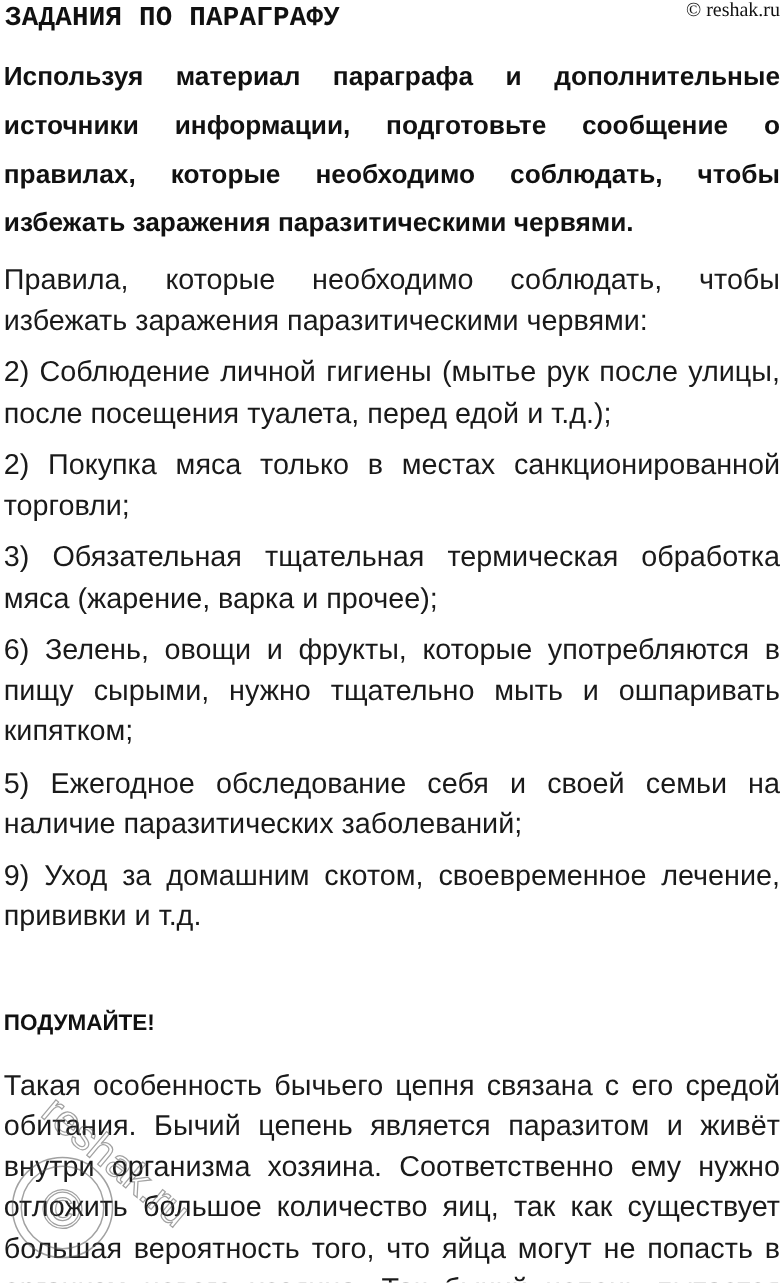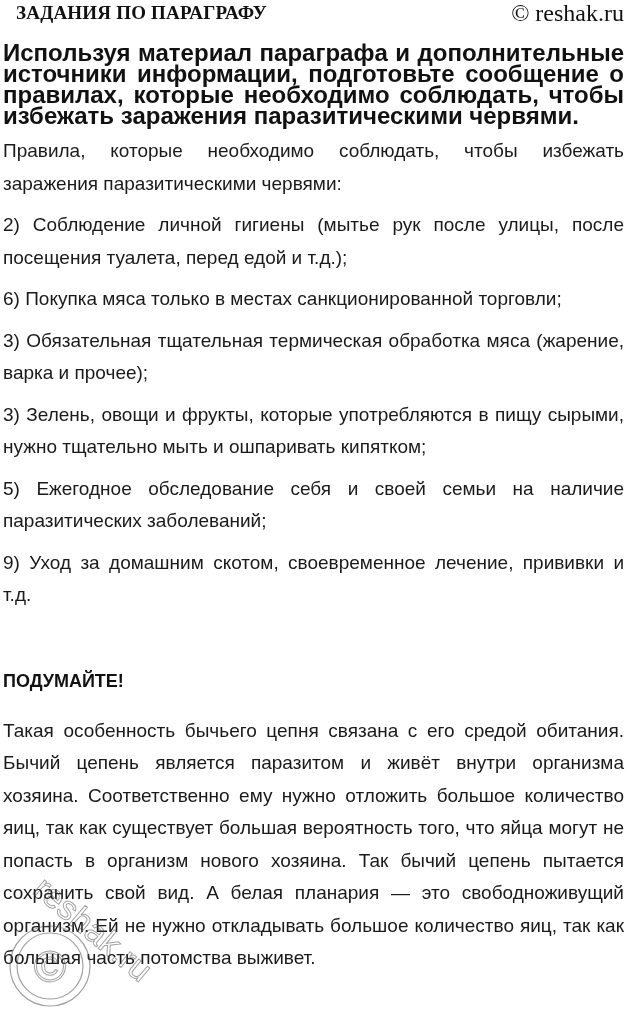--- a/index.html
+++ b/index.html
@@ -3,35 +3,35 @@
   <meta charset="utf-8">
   <style>
     html, body { margin: 0; padding: 0; background: #ffffff; }
     body {
       width: 627px; height: 1026px; overflow: hidden; position: relative;
       font-family: "DejaVu Sans", sans-serif; color: #111111;
     }
     .page { position: absolute; left: 3px; top: 0; width: 621px; }
     .header-row { position: relative; height: 34px; }
     .section-title {
-      position: absolute; left: 13px; top: 2px;
-      font-family: Liberation Serif, serif; font-weight: bold;
-      font-size: 19px; letter-spacing: 0.2px; color: #111;
+      position: absolute; left: 1px; top: 2px;
+      font-family: Liberation Mono, monospace; font-weight: bold;
+      font-size: 22px; letter-spacing: 0.2px; color: #111;
     }
     .watermark-top {
       position: absolute; right: 0px; top: 0px;
-      font-family: "Liberation Serif", serif; font-size: 24px; color: #111;
+      font-family: "Liberation Serif", serif; font-size: 16px; color: #111;
     }
     .task {
       font-family: "Liberation Sans", sans-serif; font-weight: bold;
-      font-size: 24px; line-height: 21px; text-align: justify;
+      font-size: 21px; line-height: 39px; text-align: justify;
       margin: 8px 0 0 0;
     }
     .body-p {
-      font-family: "Liberation Sans", sans-serif; font-size: 19px;
+      font-family: "Liberation Sans", sans-serif; font-size: 23px;
       line-height: 32.5px; text-align: justify; margin: 0;
       color: #1a1a1a;
     }
     .gap { height: 9px; }
     .big-gap { height: 53px; }
     .think-title {
       font-family: "Liberation Sans", sans-serif; font-weight: bold;
       font-size: 18px; margin: 0; line-height: 32px;
     }
     .stamp {
@@ -47,25 +47,25 @@
     <div class="section-title">ЗАДАНИЯ ПО ПАРАГРАФУ</div>
     <div class="watermark-top">© reshak.ru</div>
   </div>
 
   <p class="task">Используя материал параграфа и дополнительные источники информации, подготовьте сообщение о правилах, которые необходимо соблюдать, чтобы избежать заражения паразитическими червями.</p>
   <div class="gap"></div>
   <p class="body-p">Правила, которые необходимо соблюдать, чтобы избежать заражения паразитическими червями:</p>
   <div class="gap"></div>
   <p class="body-p">2) Соблюдение личной гигиены (мытье рук после улицы, после посещения туалета, перед едой и т.д.);</p>
   <div class="gap"></div>
-  <p class="body-p">6) Покупка мяса только в местах санкционированной торговли;</p>
+  <p class="body-p">2) Покупка мяса только в местах санкционированной торговли;</p>
   <div class="gap"></div>
   <p class="body-p">3) Обязательная тщательная термическая обработка мяса (жарение, варка и прочее);</p>
   <div class="gap"></div>
-  <p class="body-p">3) Зелень, овощи и фрукты, которые употребляются в пищу сырыми, нужно тщательно мыть и ошпаривать кипятком;</p>
+  <p class="body-p">6) Зелень, овощи и фрукты, которые употребляются в пищу сырыми, нужно тщательно мыть и ошпаривать кипятком;</p>
   <div class="gap"></div>
   <p class="body-p">5) Ежегодное обследование себя и своей семьи на наличие паразитических заболеваний;</p>
   <div class="gap"></div>
   <p class="body-p">9) Уход за домашним скотом, своевременное лечение, прививки и т.д.</p>
 
   <div class="big-gap"></div>
   <p class="think-title">ПОДУМАЙТЕ!</p>
   <div class="gap"></div>
   <div class="gap"></div>
   <p class="body-p">Такая особенность бычьего цепня связана с его средой обитания. Бычий цепень является паразитом и живёт внутри организма хозяина. Соответственно ему нужно отложить большое количество яиц, так как существует большая вероятность того, что яйца могут не попасть в организм нового хозяина. Так бычий цепень пытается сохранить свой вид. А белая планария — это свободноживущий организм. Ей не нужно откладывать большое количество яиц, так как большая часть потомства выживет.</p>

